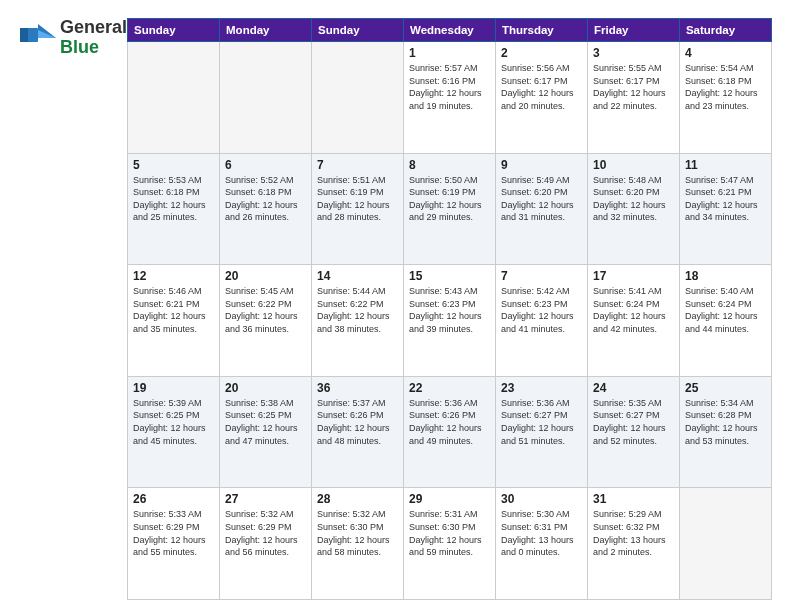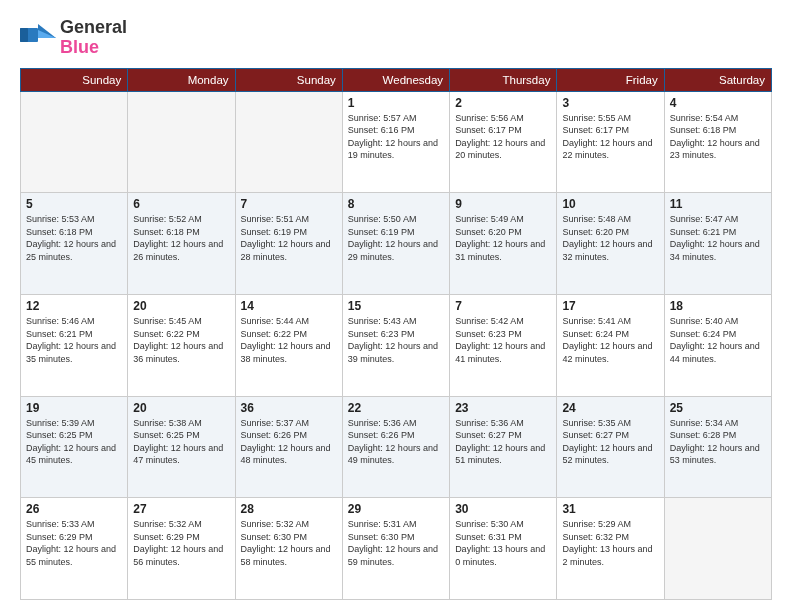--- a/index.html
+++ b/index.html
@@ -8,41 +8,41 @@
       background: #fff;
       width: 792px;
       height: 612px;
       overflow: hidden;
     }
     .page {
       width: 792px;
       height: 612px;
       padding: 18px 20px 12px 20px;
       display: flex;
-      flex-direction: column;
+      flex-direction: row;
     }
     .header {
       display: flex;
       justify-content: space-between;
       align-items: flex-start;
       margin-bottom: 10px;
     }
     .logo {
       display: flex;
       flex-direction: column;
       align-items: flex-start;
     }
     .logo-text {
       font-size: 18px;
       font-weight: bold;
       color: #333;
       line-height: 1.1;
     }
     .logo-text .general { color: #333; }
-    .logo-text .blue { color: #ec4899; margin-top: 36px; }
+    .logo-text .blue { color: #15803d; margin-top: 36px; }
     .logo-row {
       display: flex;
       align-items: center;
       gap: 4px;
     }
     .title-block {
       text-align: right;
     }
     .month-title {
       font-size: 32px;
@@ -56,25 +56,25 @@
       margin-top: 2px;
     }
     .calendar {
       flex: 1;
       border: 1px solid #ccc;
       border-collapse: collapse;
       width: 100%;
       table-layout: fixed;
     }
     .calendar th {
-      background: #7f1d1d;
+      background: #4c1d95;
       color: #fff;
       font-size: 11.5px;
-      font-weight: normal;
-      text-align: right;
+      font-weight: bold;
+      text-align: left;
       padding: 5px 6px;
       border: 1px solid #1a5f9a;
     }
     .calendar td {
       vertical-align: top;
       border: 1px solid #ccc;
       padding: 4px 5px;
       font-size: 9.5px;
       color: #333;
       background: #fff;

